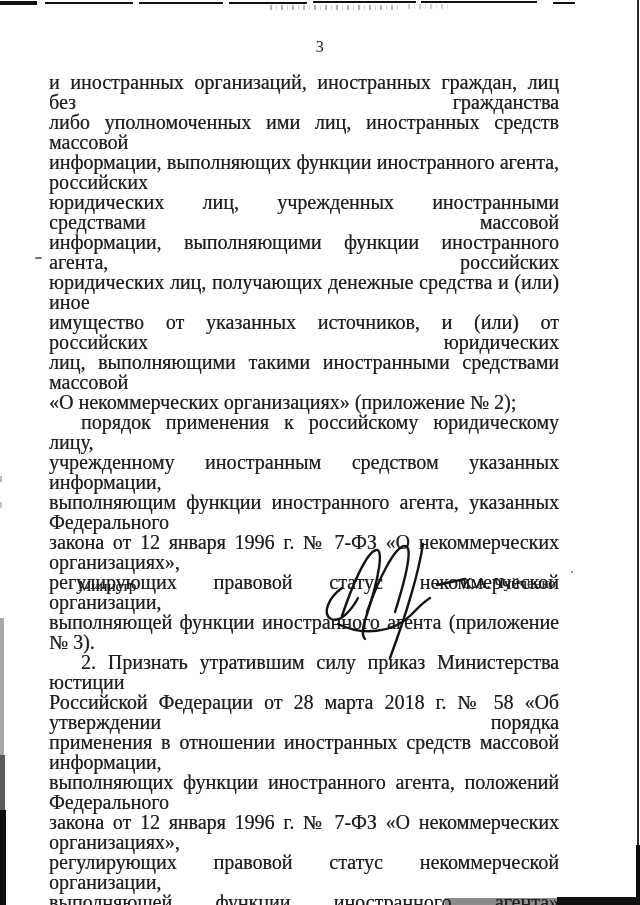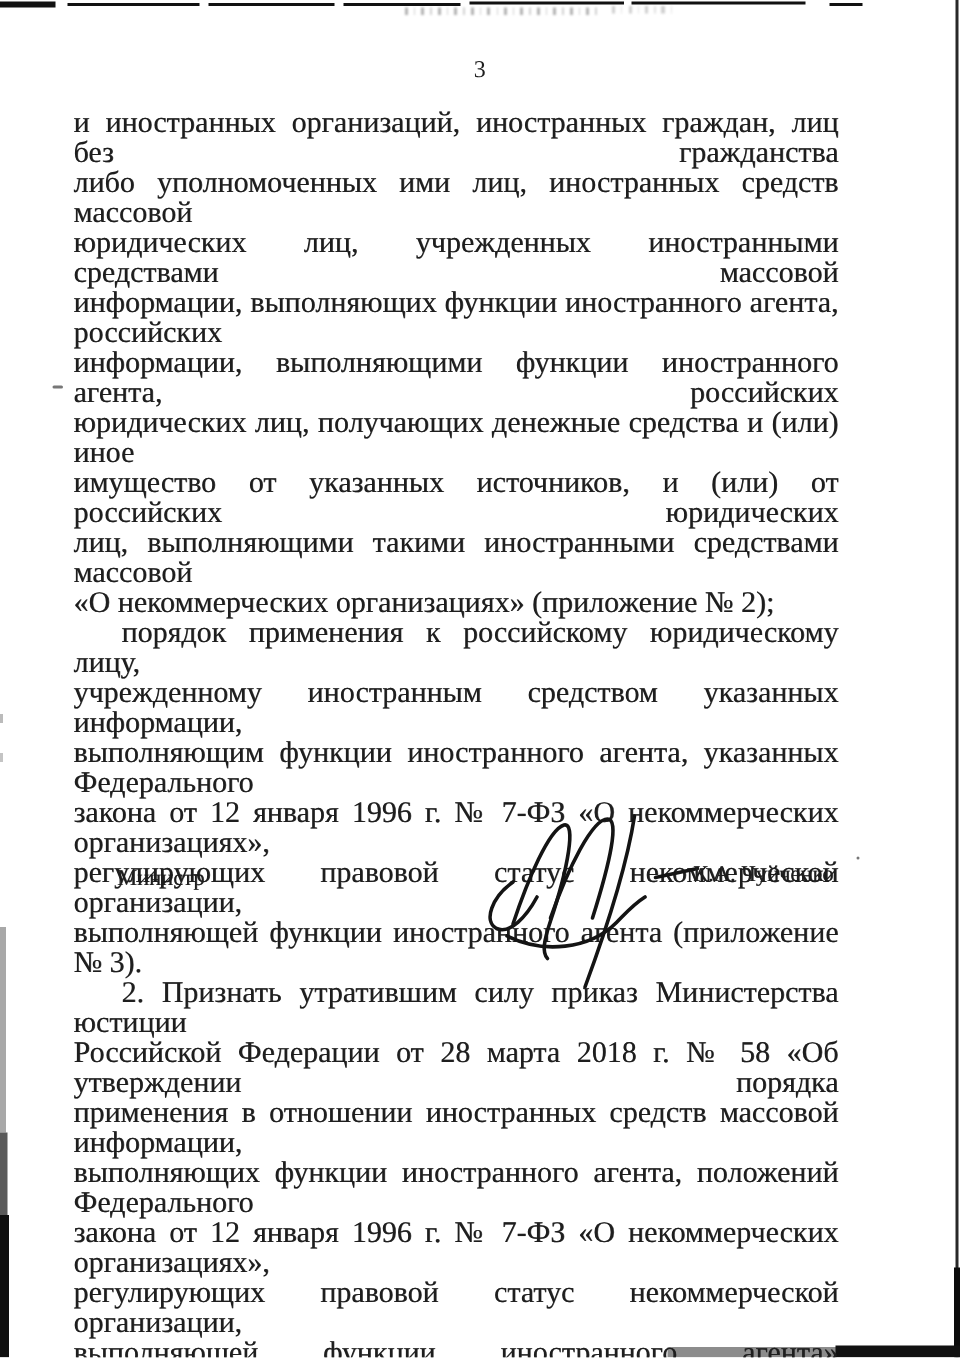--- a/index.html
+++ b/index.html
@@ -76,22 +76,22 @@
   <div class="seg" style="left:557px;top:897px;width:83px;height:8px;"></div>
 
   <div class="speck" style="left:35px;top:257px;width:7px;height:2px;"></div>
   <div class="speck" style="left:571px;top:571px;width:2px;height:2px;"></div>
 
   <div class="page-number">3</div>
 
   <div class="doc-body">
       <div class="line">и иностранных организаций, иностранных граждан, лиц без гражданства</div>
       <div class="line">либо уполномоченных ими лиц, иностранных средств массовой</div>
+      <div class="line">информации, выполняющих функции иностранного агента, российских</div>
       <div class="line">юридических лиц, учрежденных иностранными средствами массовой</div>
-      <div class="line">информации, выполняющих функции иностранного агента, российских</div>
       <div class="line">информации, выполняющими функции иностранного агента, российских</div>
       <div class="line">юридических лиц, получающих денежные средства и (или) иное</div>
       <div class="line">имущество от указанных источников, и (или) от российских юридических</div>
       <div class="line">лиц, выполняющими такими иностранными средствами массовой</div>
       <div class="line last">«О некоммерческих организациях» (приложение № 2);</div>
       <div class="line indent">порядок применения к российскому юридическому лицу,</div>
       <div class="line">учрежденному иностранным средством указанных информации,</div>
       <div class="line">выполняющим функции иностранного агента, указанных Федерального</div>
       <div class="line">закона от 12 января 1996 г. № 7-ФЗ «О некоммерческих организациях»,</div>
       <div class="line">регулирующих правовой статус некоммерческой организации,</div>

